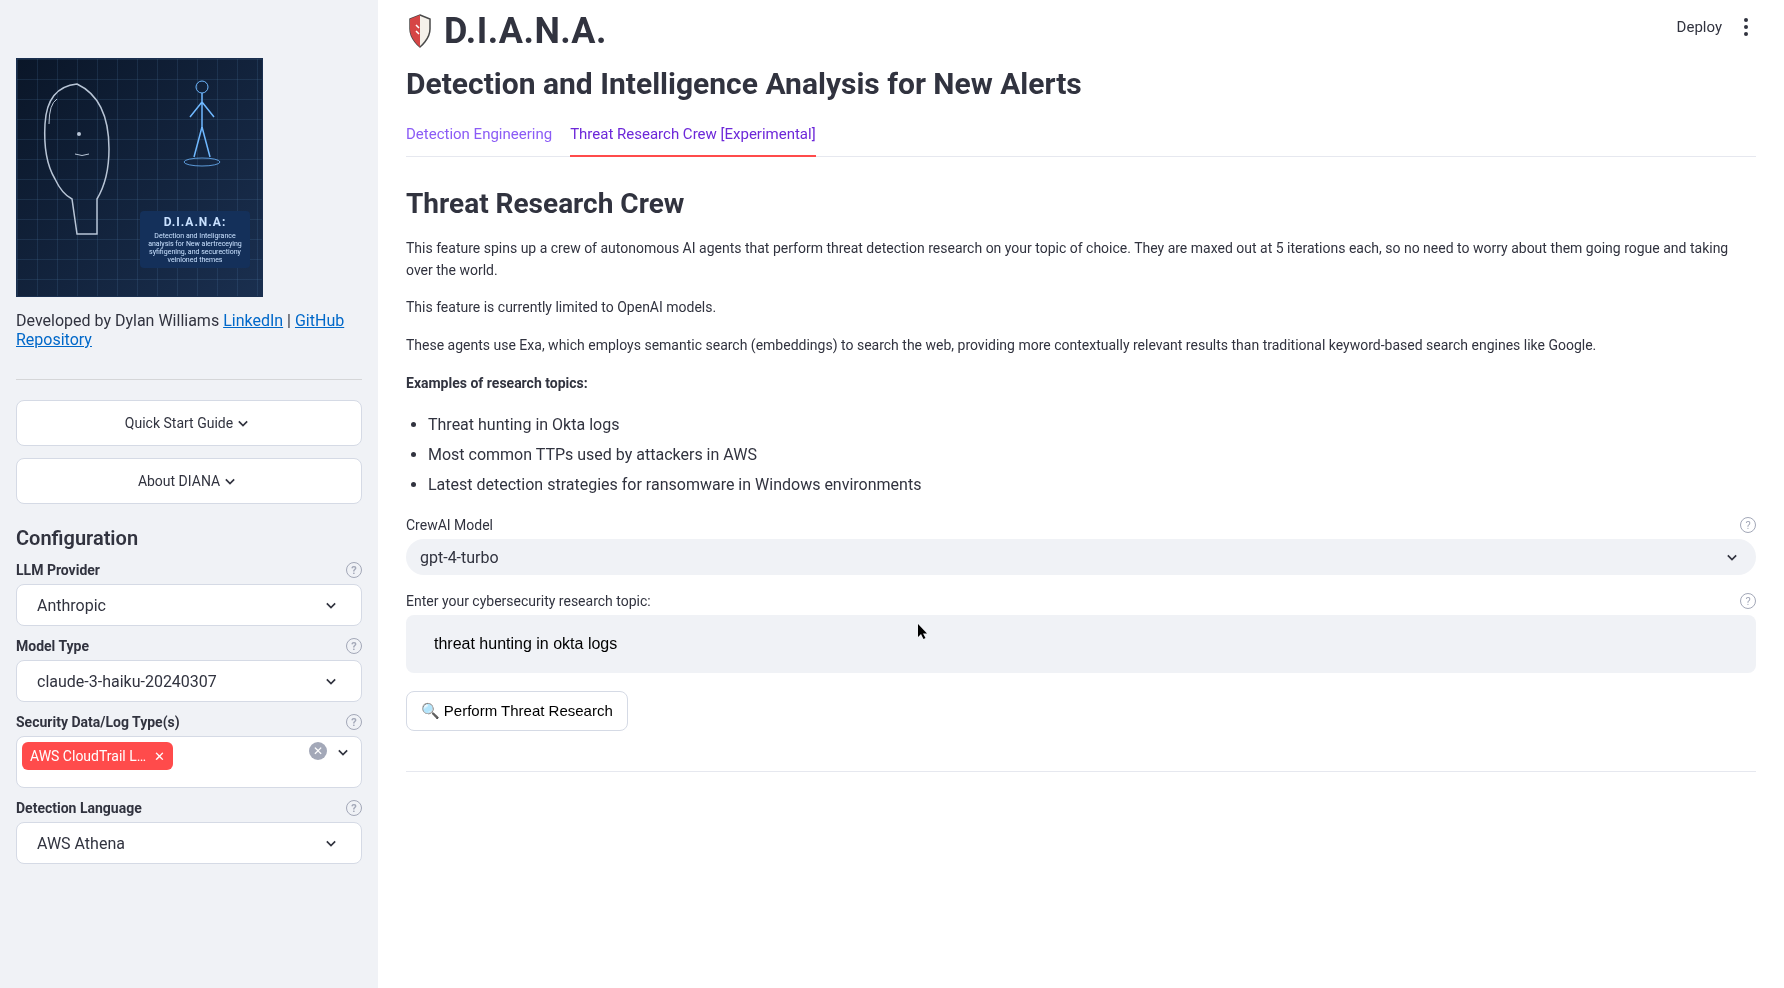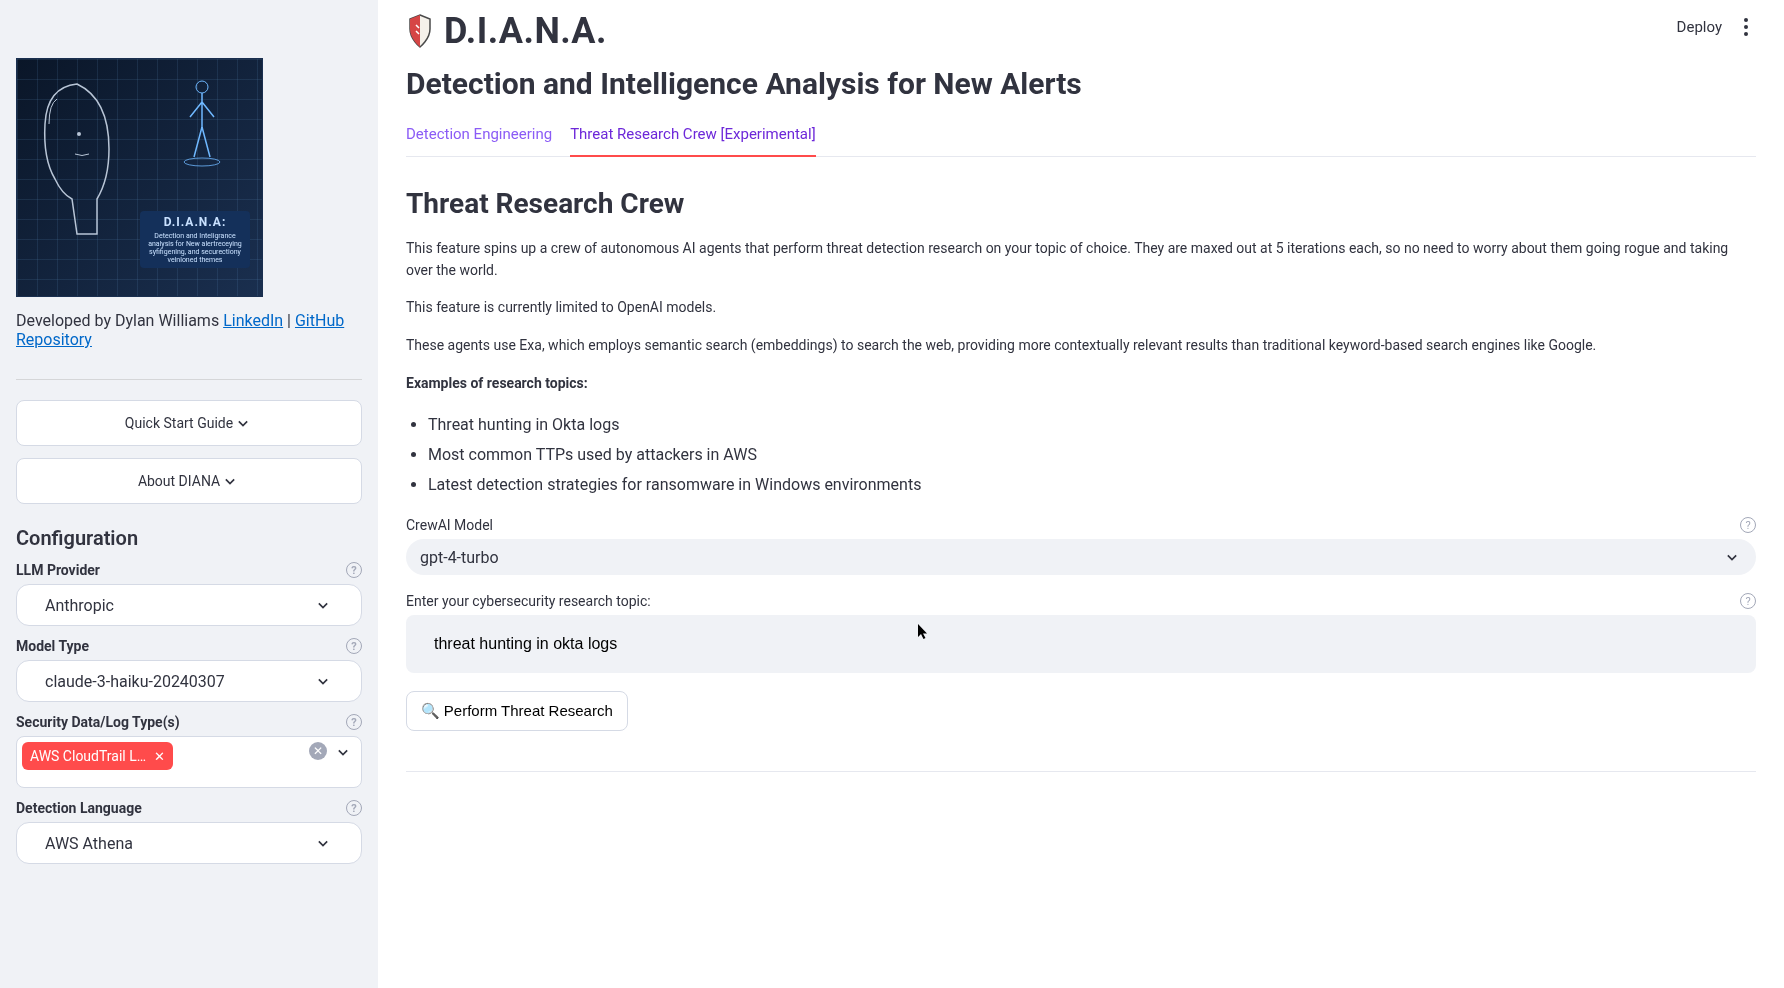--- a/index.html
+++ b/index.html
@@ -12,21 +12,21 @@
   .hero-card { position:absolute; right:12px; bottom:28px; width:110px; background:#14305a; color:#c9e1ff; font-size:7px; padding:4px; border-radius:4px; text-align:center; }
   .hero-card-title { font-size:12px; font-weight:700; letter-spacing:1px; margin-bottom:3px; }
   .hero-fig { position:absolute; right:40px; top:18px; width:40px; height:90px; }
   .credits { margin: 14px 0; font-size: 16px; }
   .credits a { color: #0068c9; text-decoration: underline; }
   .hr { border: none; border-top: 1px solid #d5d6d8; margin: 30px 0 20px 0; }
   .expander { background: #fff; border: 1px solid #d5dae5; border-radius: 8px; padding: 12px 14px; margin-bottom: 12px; display: flex; justify-content: center; align-items: center; font-size: 14px; cursor: pointer; }
   .config-h { font-size: 20px; font-weight: 600; margin: 22px 0 12px 0; }
   .field-label { font-size: 14px; margin: 12px 0 6px 0; display:flex; justify-content:space-between; align-items:flex-start;font-weight:bold;}
   .help-icon { width:16px; height:16px; border:1px solid #a3a8b8; border-radius:50%; color:#a3a8b8; font-size:11px; display:flex; align-items:center; justify-content:center; }
-  .select { background:#fff; border:1px solid #d5dae5; border-radius:13px; padding:10px 28px; display:flex; justify-content:space-between; align-items:center; font-size:16px; cursor:pointer; }
+  .select { background:#fff; border:1px solid #d5dae5; border-radius:8px; padding:10px 20px; display:flex; justify-content:space-between; align-items:center; font-size:16px; cursor:pointer; }
   .chevron { width:20px; height:20px; }
   .multiselect { background:#fff; border:1px solid #d5dae5; border-radius:8px; padding:5px 8px 17px 5px; display:flex; align-items:flex-start; gap:6px; }
   .tag { background:#ff4b4b; color:#fff; border-radius:6px; padding:6px 8px; font-size:14px; display:flex; align-items:center; gap:8px; }
   .tag-x { font-size:13px; cursor:pointer; }
   .ms-spacer { flex:1; }
   .clear-x { width:18px; height:18px; border-radius:50%; background:#a3a8b8; color:#fff; display:flex; align-items:center; justify-content:center; font-size:12px; cursor:pointer; }
   
   .topbar { display:flex; align-items:center; justify-content:flex-end; gap:14px; position:absolute; top:18px; right:28px;}
   .deploy { font-size:15px; color:#31333f; cursor:pointer; }
   .kebab { width:20px; display:flex; flex-direction:column; gap:3px; align-items:center; cursor:pointer; }

